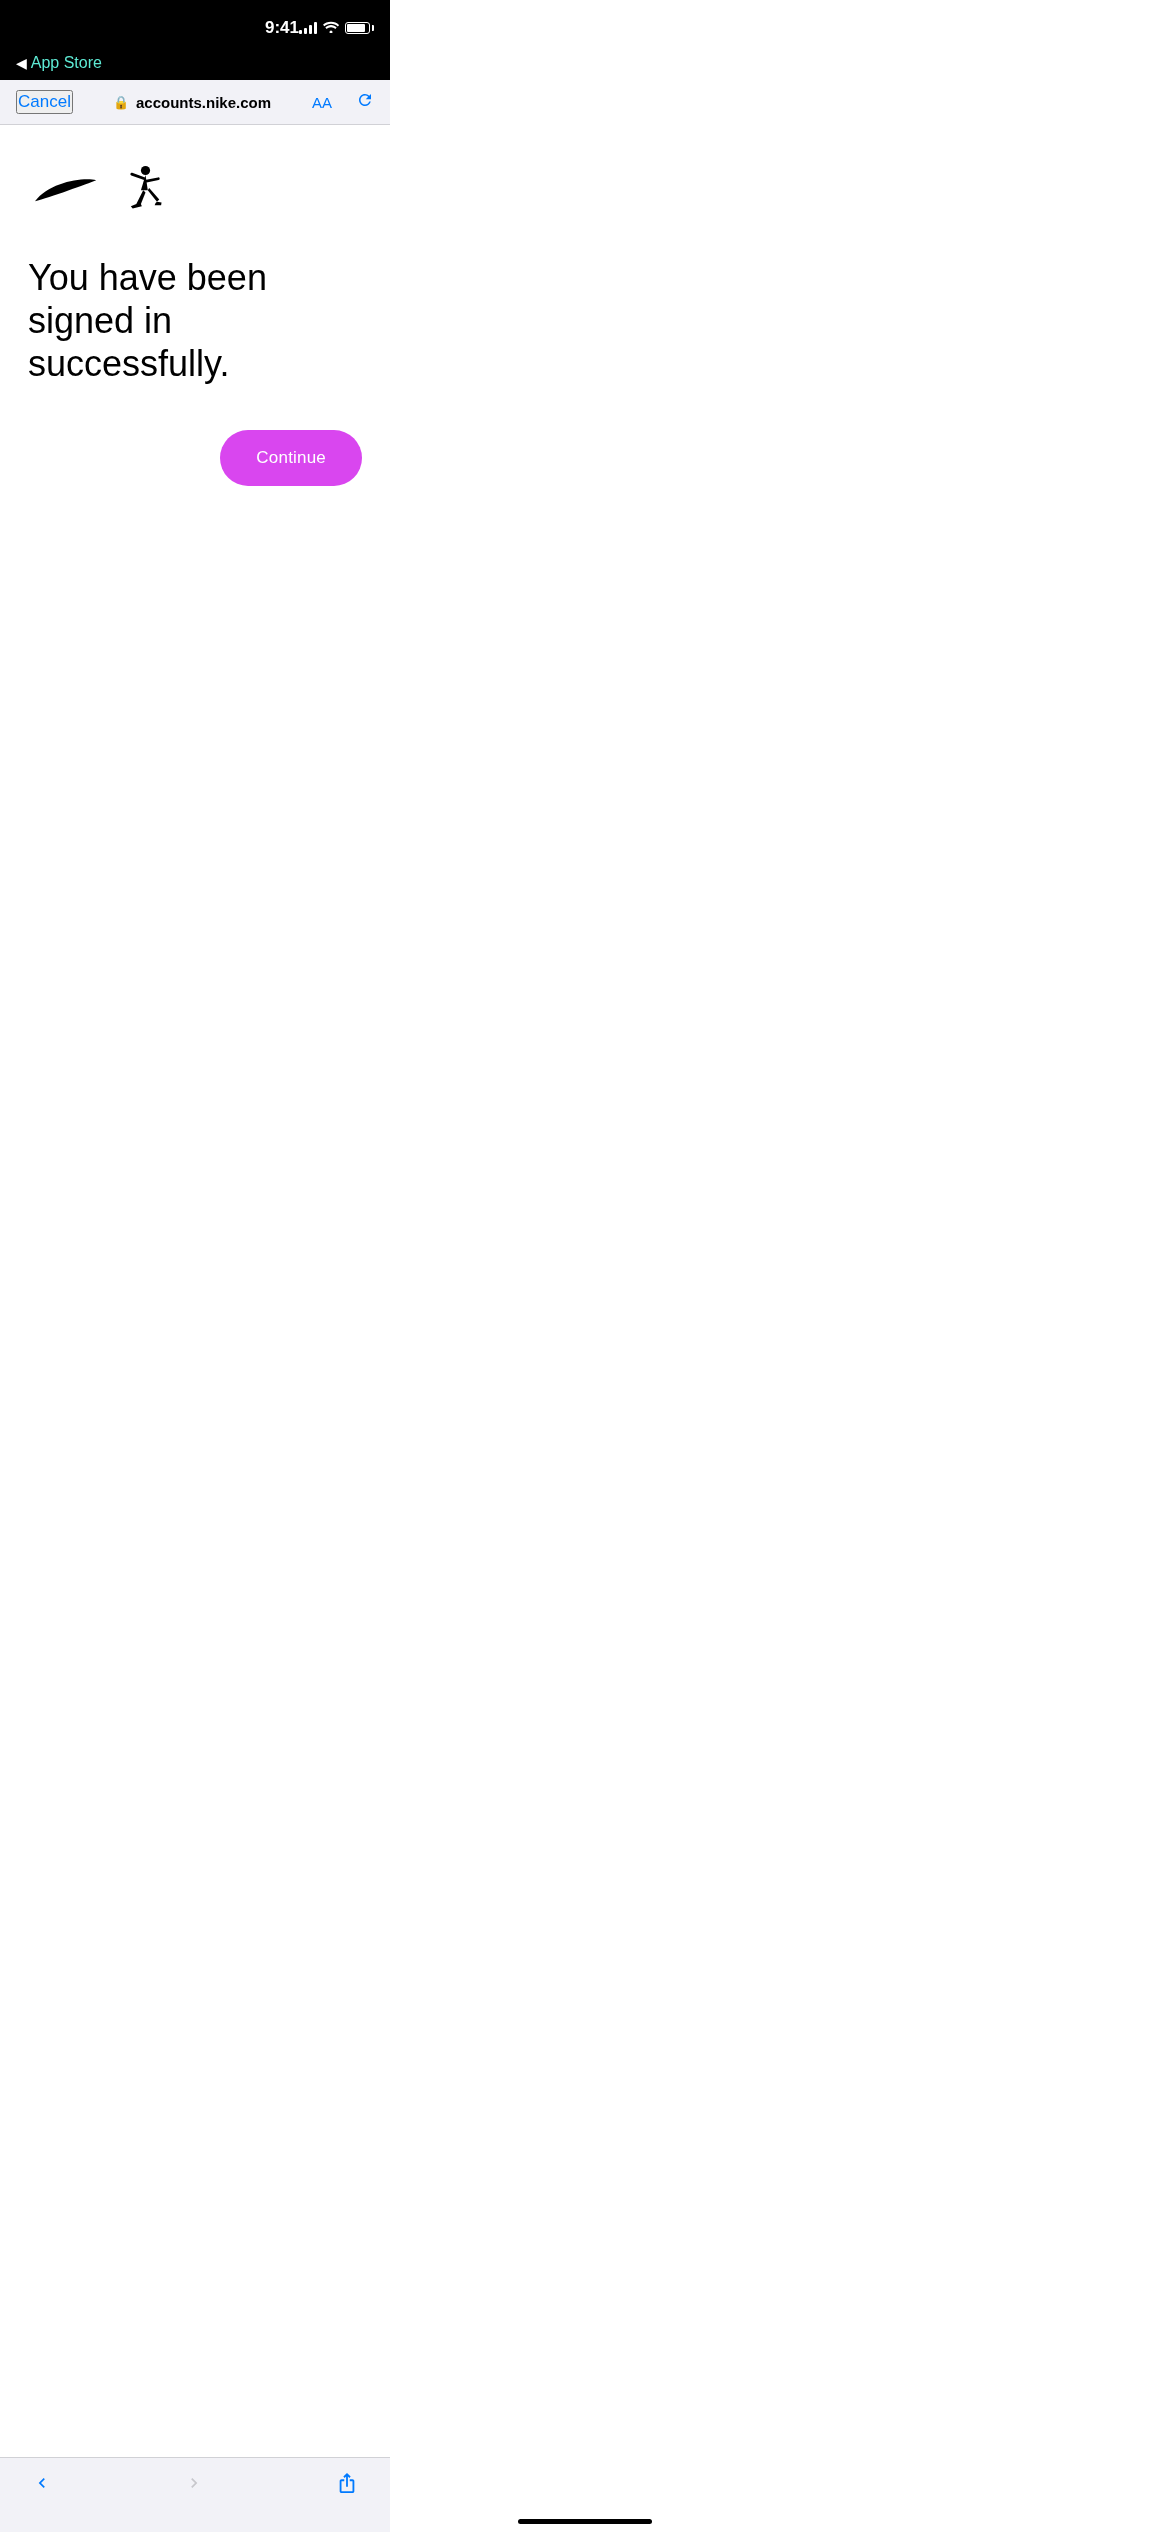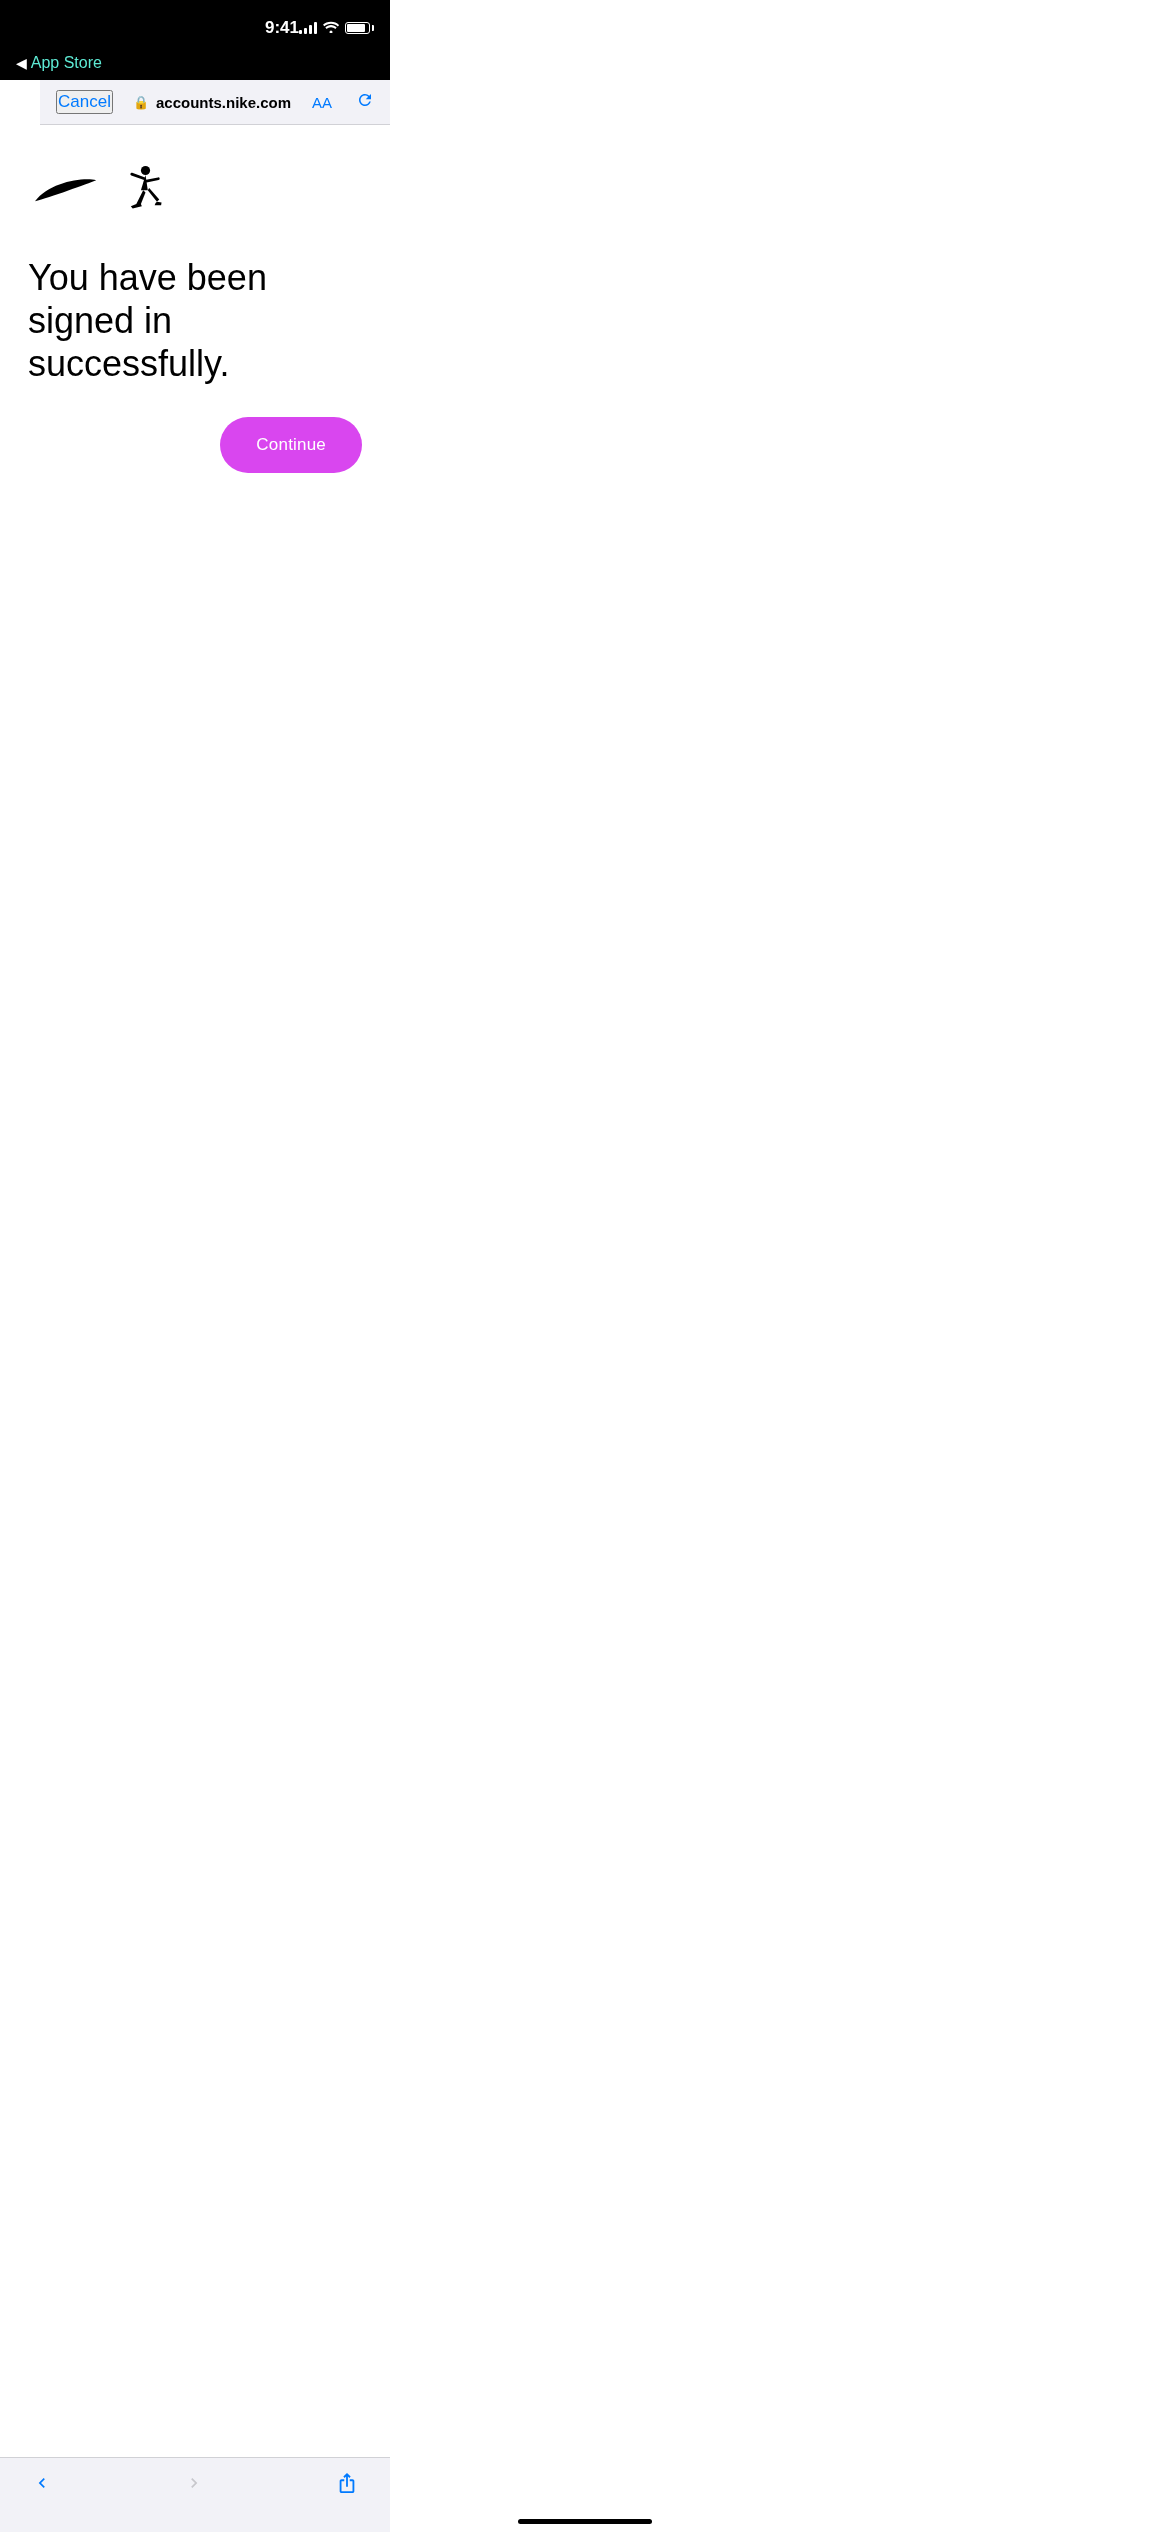--- a/index.html
+++ b/index.html
@@ -99,21 +99,20 @@
 
     
     .browser-bar {
       background: #f2f2f7;
       border-bottom: 1px solid #d1d1d6;
       padding: 10px 16px;
       display: flex;
       align-items: center;
       justify-content: space-between;
       gap: 12px;
-      margin-left: 40px;
     }
     .browser-cancel {
       color: #007aff;
       font-size: 17px;
       cursor: pointer;
       white-space: nowrap;
     }
     .browser-url-bar {
       display: flex;
       align-items: center;
@@ -169,21 +168,21 @@
     .jordan-logo {
       width: 55px;
       height: 55px;
     }
 
     .success-message {
       font-size: 36px;
       font-weight: 400;
       line-height: 1.2;
       color: #000;
-      margin-bottom: 31px;
+      margin-bottom: 44px;
       max-width: 320px;
     }
 
     .continue-btn-wrapper {
       display: flex;
       justify-content: flex-end;
     }
 
     .continue-btn {
       background: #d946ef;

